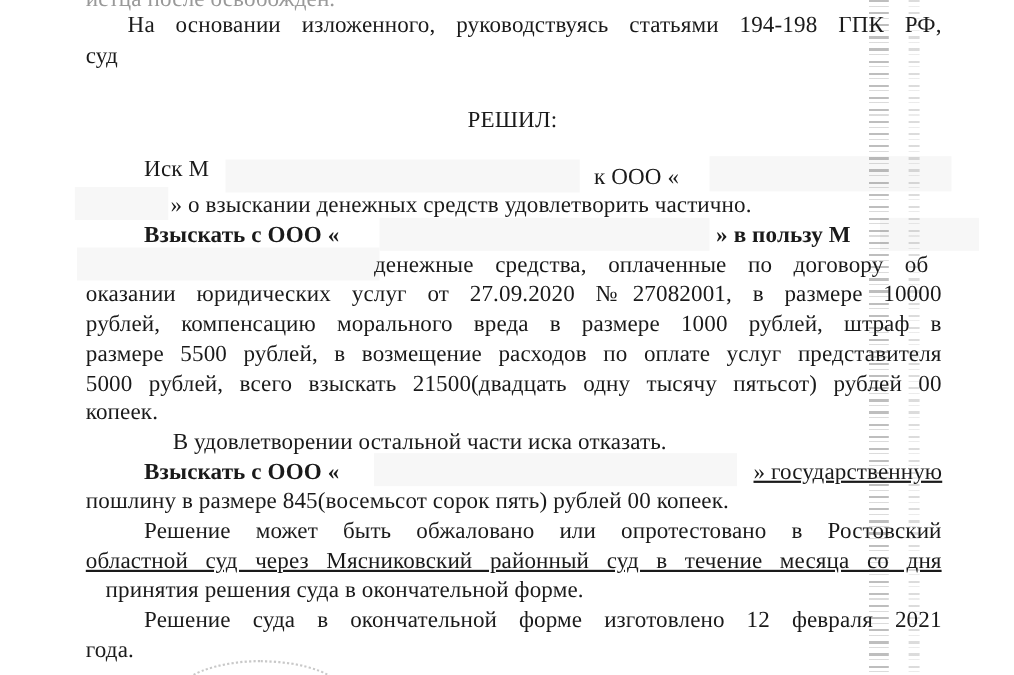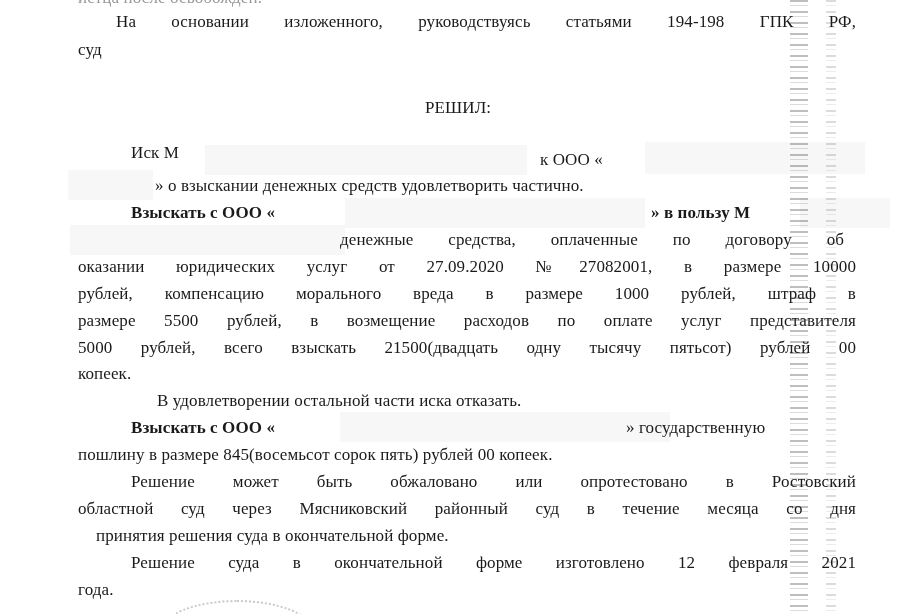--- a/index.html
+++ b/index.html
@@ -3,21 +3,21 @@
 <meta charset="utf-8">
 <style>
   html, body { margin:0; padding:0; }
   body {
     width:922px; height:614px; overflow:hidden; position:relative;
     background:#ffffff;
     font-family:"Liberation Serif","DejaVu Serif",serif;
     color:#1a1a1a;
   }
   .line {
-    position:absolute; font-size:17px; line-height:24px; white-space:nowrap;
+    position:absolute; font-size:21px; line-height:24px; white-space:nowrap;
     letter-spacing:0.1px;
   }
   .just { text-align:justify; text-align-last:justify; }
   .bold { font-weight:bold; }
   .redact {
     position:absolute; background:#f7f7f7;
   }
   .noise {
     position:absolute; top:0; height:614px;
     background:
@@ -58,25 +58,25 @@
   <div class="line just" style="left:78px; top:255px; width:778px;">оказании юридических услуг от 27.09.2020 №27082001, в размере 10000</div>
   <div class="line just" style="left:78px; top:282px; width:778px;">рублей, компенсацию морального вреда в размере 1000 рублей, штраф в</div>
   <div class="line just" style="left:78px; top:309px; width:778px;">размере 5500 рублей, в возмещение расходов по оплате услуг представителя</div>
   <div class="line just" style="left:78px; top:336px; width:778px;">5000 рублей, всего взыскать 21500(двадцать одну тысячу пятьсот) рублей 00</div>
   <div class="line" style="left:78px; top:362px;text-align:right;">копеек.</div>
 
   <div class="line" style="left:131px; top:389px;margin-left:26px;">В удовлетворении остальной части иска отказать.</div>
 
   <div class="line bold" style="left:131px; top:416px;">Взыскать с ООО «</div>
   <div class="redact" style="left:340px; top:412px; width:330px; height:30px;"></div>
-  <div class="line" style="left:626px; top:416px;">» государственную</div>
+  <div class="line" style="left:685px; top:416px;text-decoration:underline;">» государственную</div>
   <div class="line" style="left:78px; top:443px;">пошлину в размере   845(восемьсот сорок пять) рублей 00 копеек.</div>
 
   <div class="line just" style="left:131px; top:470px; width:725px;">Решение может быть обжаловано   или опротестовано в Ростовский</div>
-  <div class="line just" style="left:78px; top:497px; width:778px;">областной суд через Мясниковский районный суд в течение месяца со дня</div>
+  <div class="line just" style="left:78px; top:497px; width:778px;text-decoration:underline;">областной суд через Мясниковский районный суд в течение месяца со дня</div>
   <div class="line" style="left:78px; top:524px;margin-left:18px;">принятия решения суда в окончательной форме.</div>
 
   <div class="line just" style="left:131px; top:551px; width:725px;">Решение суда в окончательной форме изготовлено 12 февраля 2021</div>
   <div class="line" style="left:78px; top:578px;">года.</div>
 
   <div class="stamp"></div>
   <div class="noise" style="left:790px; width:18px;"></div>
   <div class="noise" style="left:826px; width:10px; opacity:0.3;"></div>
 </div>
 

